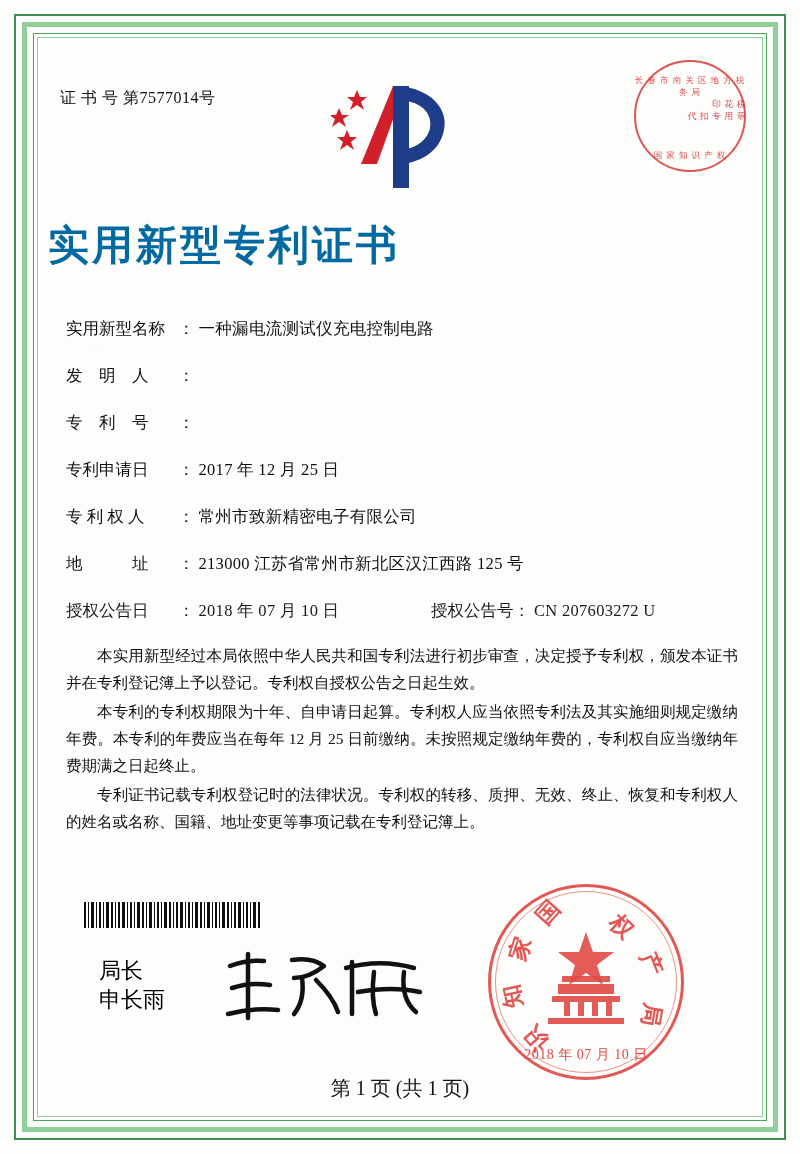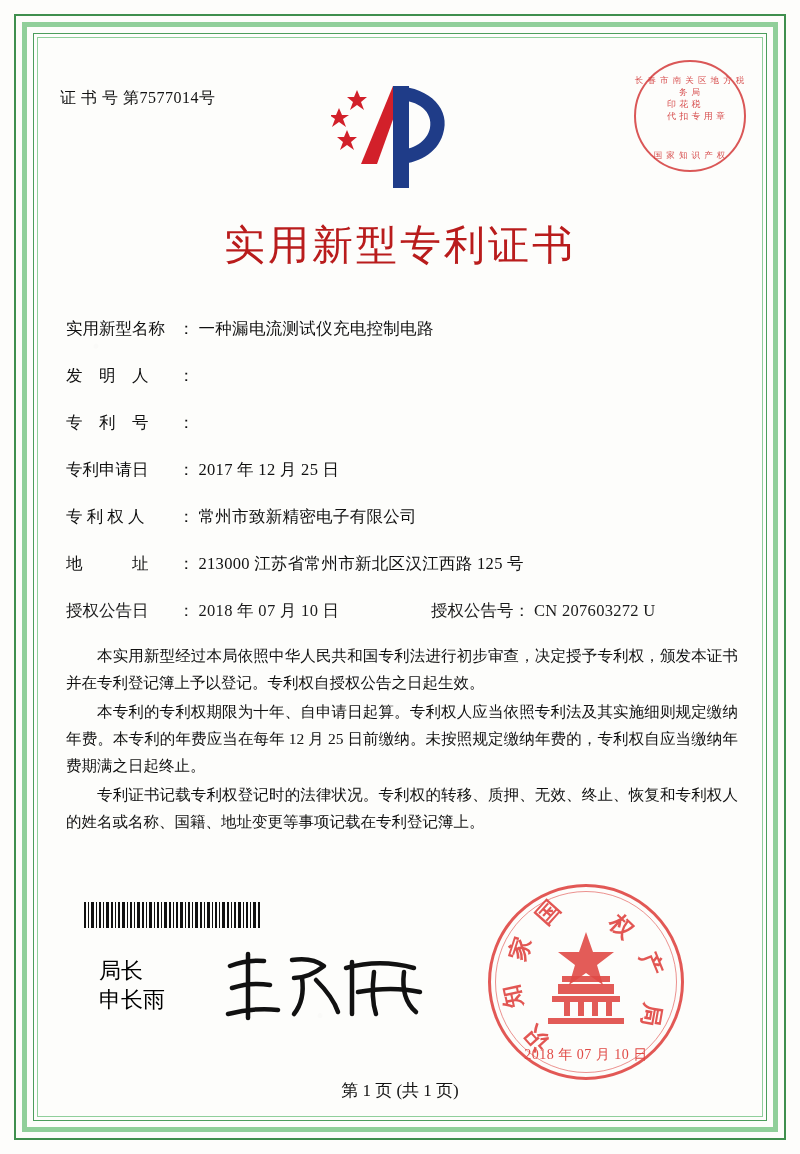--- a/index.html
+++ b/index.html
@@ -102,21 +102,21 @@
     inset: 0;
     border: 2.5px solid #d33a3a;
     border-radius: 50%;
     opacity: .85;
   }
   .tax-stamp .inner-text {
     position: absolute;
     left: 0;
     right: 0;
     top: 38px;
-    text-align: left;
+    text-align: right;
     color: #d33a3a;
     font-size: 9px;
     line-height: 12px;
     letter-spacing: .5px;
     opacity: .9;
     padding-left: 33px;
   }
   .tax-stamp .arc {
     position: absolute;
     left: 0;
@@ -129,25 +129,25 @@
   }
   .tax-stamp .arc-top { top: 15px; }
   .tax-stamp .arc-bottom { bottom: 10px; }
 
   
   .title {
     position: absolute;
     left: 0;
     right: 0;
     top: 172px;
-    text-align: center;
+    text-align: left;
     font-size: 41px;
-    font-weight: normal;
+    font-weight: bold;
     letter-spacing: 3px;
-    color: #b91c1c;
+    color: #0369a1;
     font-family: "DejaVu Serif", "Liberation Serif", serif;
   }
 
   
   .fields {
     position: absolute;
     left: 18px;
     top: 272px;
     right: 10px;
   }
@@ -271,21 +271,21 @@
     letter-spacing: .5px;
   }
 
   
   .footer {
     position: absolute;
     left: 0;
     right: 0;
     bottom: 6px;
     text-align: center;
-    font-size: 17px;
+    font-size: 20px;
     color: #111;
   }
 
   
   .speckle {
     position: absolute;
     inset: 0;
     pointer-events: none;
     background:
       radial-gradient(circle at 12% 30%, rgba(0,0,0,.012) 0 2px, transparent 3px),

